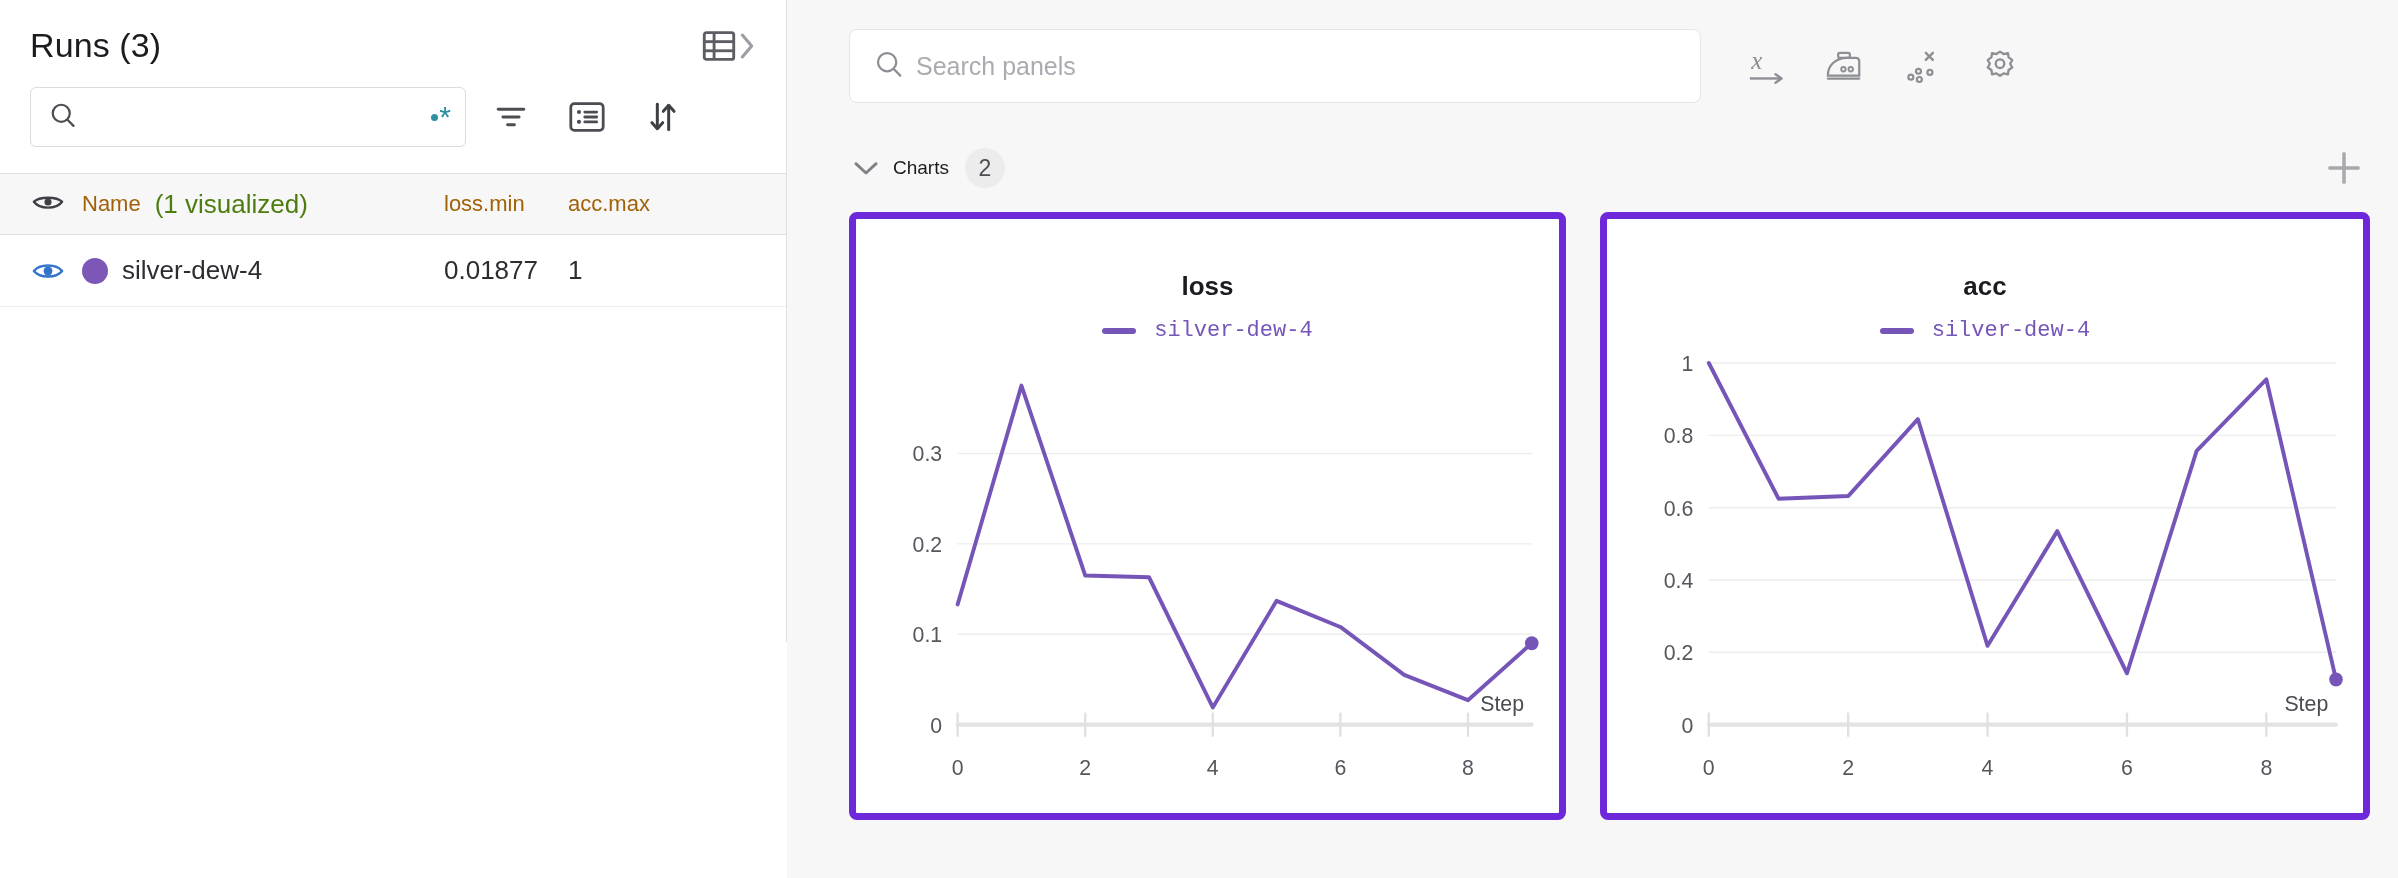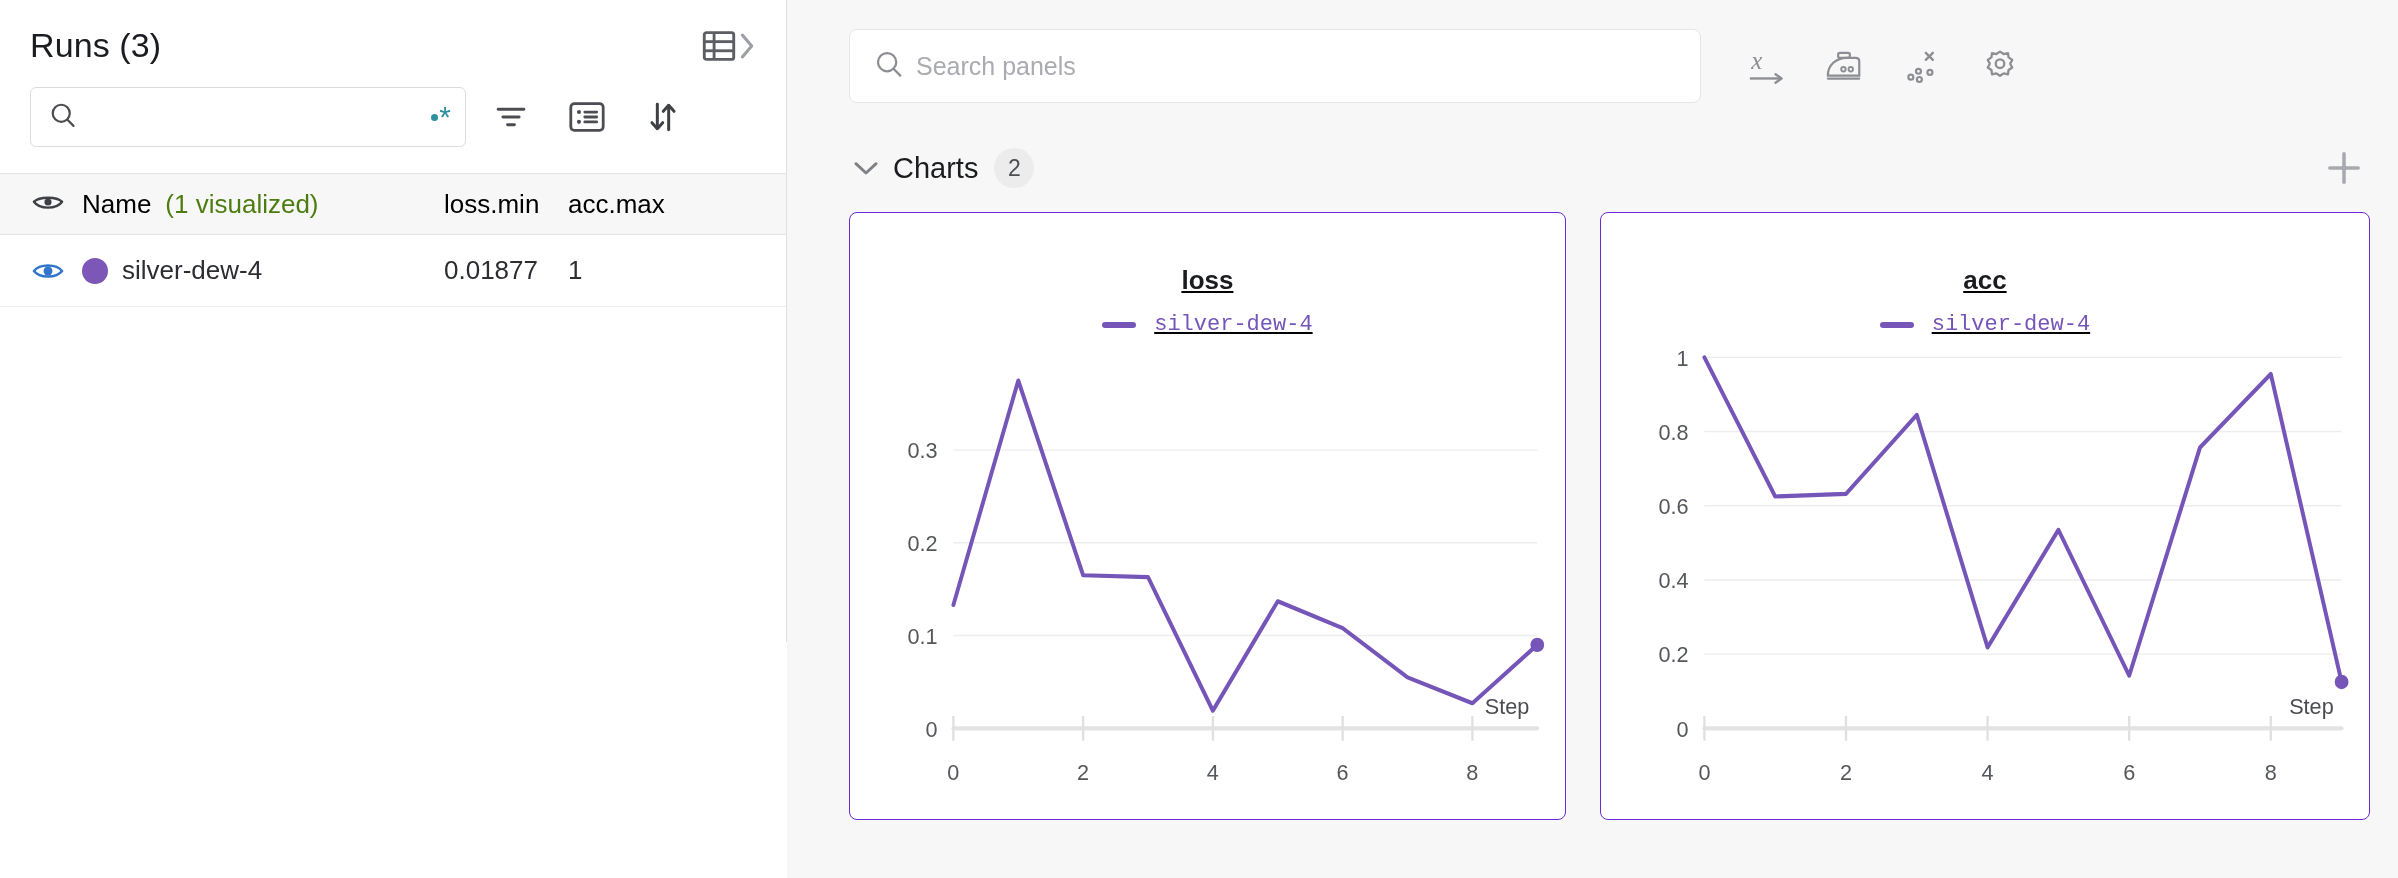--- a/index.html
+++ b/index.html
@@ -74,21 +74,21 @@
     height: 62px;
   }
   .tbody-row {
     display: flex; align-items: center;
     height: 72px; background: #fff;
     border-bottom: 1px solid #ededef;
   }
   .col-name { width: 444px; display: flex; align-items: center; padding-left: 28px; gap: 14px; }
   .col-loss { width: 124px; }
   .col-acc  { width: 140px; }
-  .th-text { font-size: 26px; color: #000000; }
+  .th-text { font-size: 22px; color: #a16207; }
   .th-sub  { font-size: 26px; color: #4d7c0f; }
   .td-text { font-size: 26px; color: #2b2d31; }
   .run-dot { width: 26px; height: 26px; border-radius: 50%; background: #7d57b8; flex: 0 0 26px; }
   .eye-cell { width: 40px; display: flex; align-items: center; justify-content: center; }
 
   
   .main {
     flex: 1 1 auto; height: 878px;
     background: #f7f7f8;
     display: flex; flex-direction: column;
@@ -126,39 +126,38 @@
     height: 74px; padding: 0 38px;
     font-size: 27px; cursor: pointer;
     font-family: "Liberation Sans", sans-serif;
   }
 
   .section-head {
     height: 72px; display: flex; align-items: center;
     padding: 0 28px 0 62px;
   }
   .chev-btn { width: 34px; display: flex; align-items: center; justify-content: center; cursor: pointer; }
-  .section-title { font-size: 29px; color: #1a1c1f; margin-left: 10px; }
+  .section-title { font-size: 19px; color: #1a1c1f; margin-left: 10px; }
   .section-count {
     margin-left: 16px; min-width: 40px; height: 40px; padding: 0 12px;
     border-radius: 20px; background: #ececed; color: #4c4e53;
     font-size: 23px; display: flex; align-items: center; justify-content: center;
   }
   .add-panel { margin-left: auto; width: 52px; height: 52px; display: flex; align-items: center; justify-content: center; cursor: pointer; }
 
   .panels {
     display: flex; gap: 34px;
     padding: 8px 28px 0 62px;
   }
   .panel-card {
     background: #fff;
-    border: 1px solid #6d28d9;
+    border: 7px solid #6d28d9;
     border-radius: 8px;
     width: 726px; height: 608px;
     position: relative;
-    text-decoration: underline;
   }
   .panel-card.second { width: 780px; }
   .chart-title {
     text-align: center; font-size: 26px; font-weight: bold;
     color: #1a1c1f; padding-top: 52px;
   }
   .chart-legend {
     display: flex; align-items: center; justify-content: center;
     gap: 18px; margin-top: 16px;
   }

